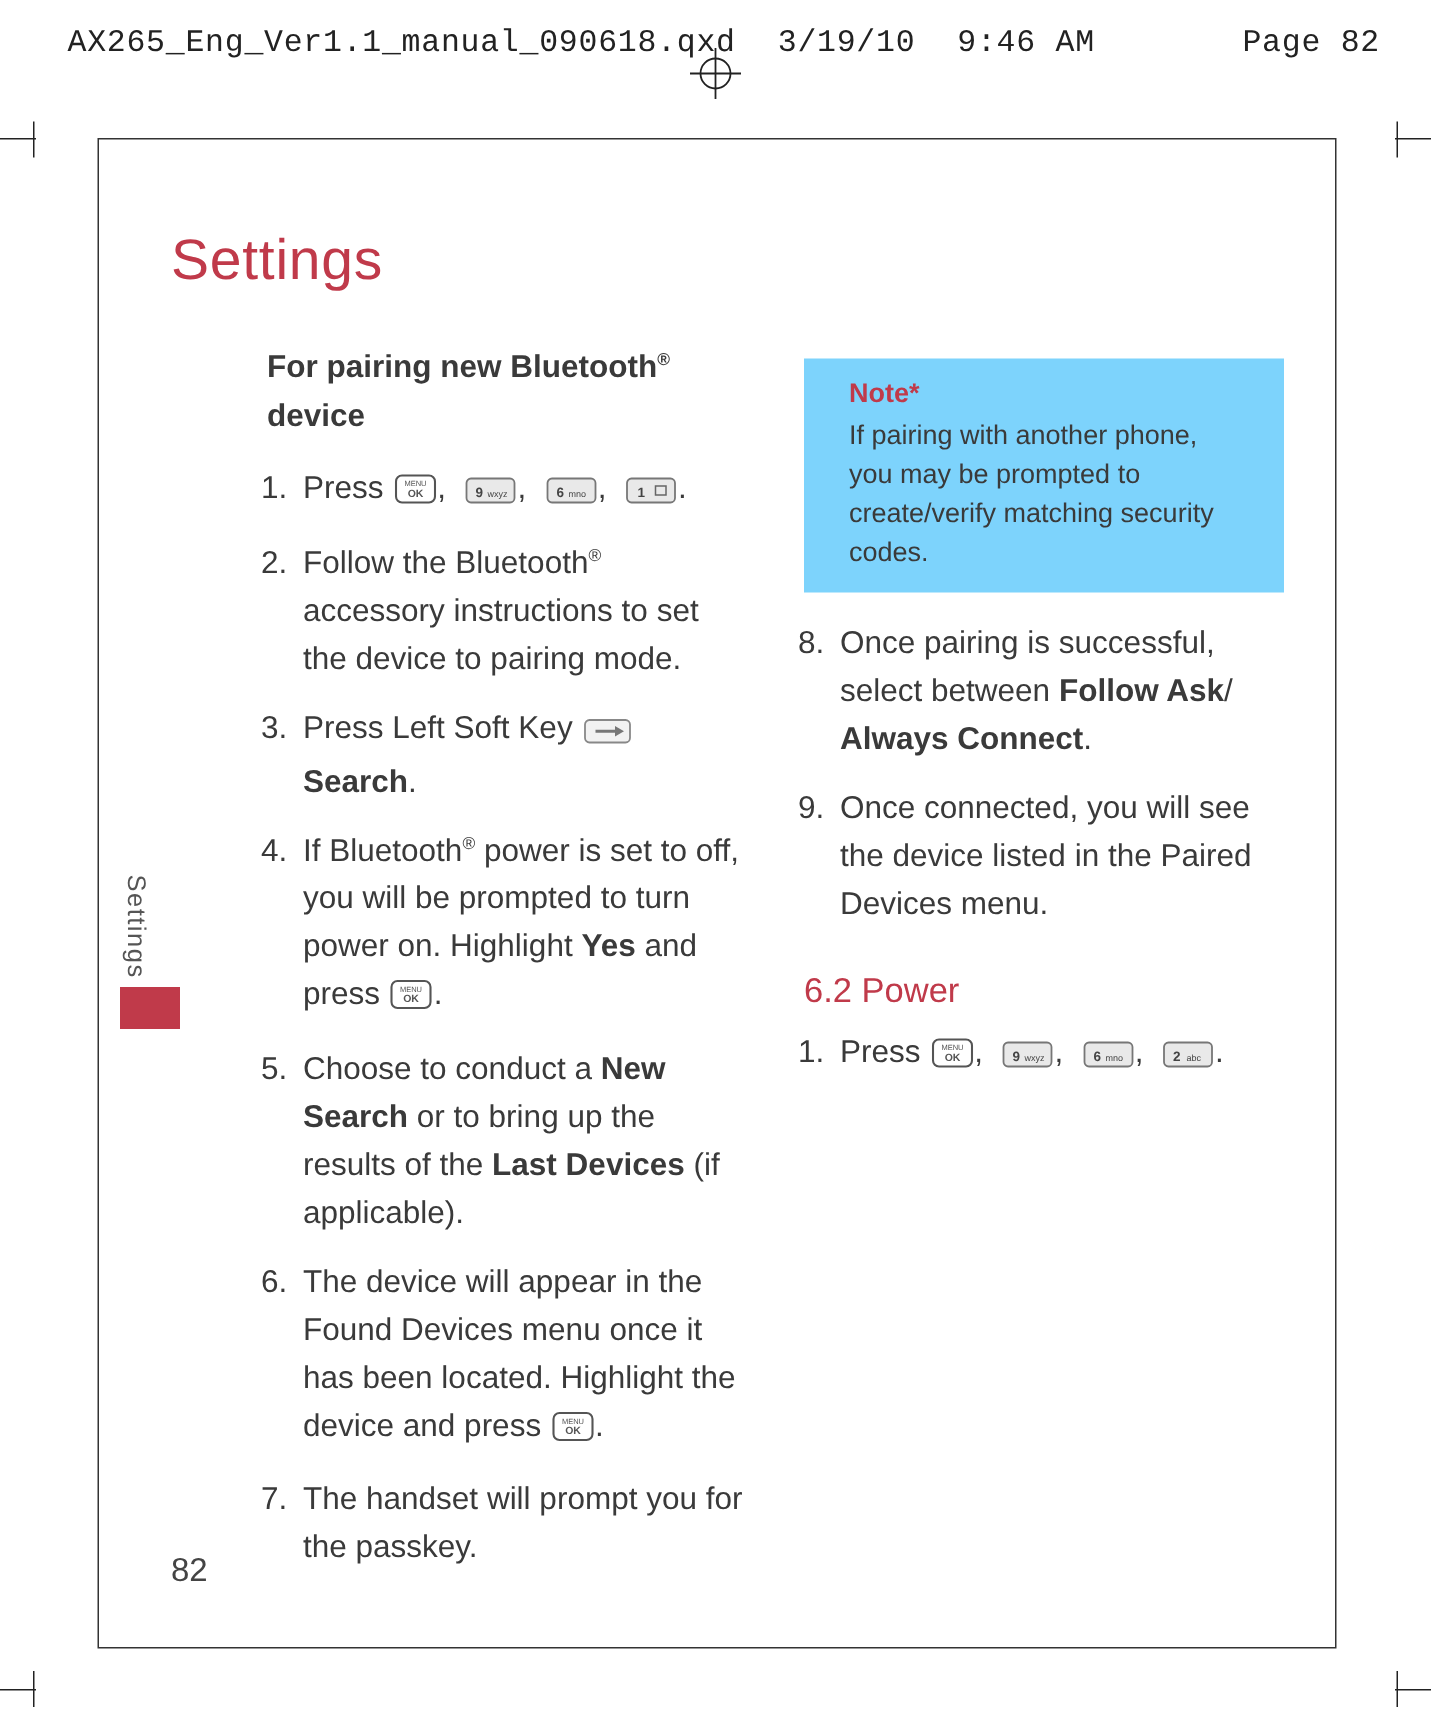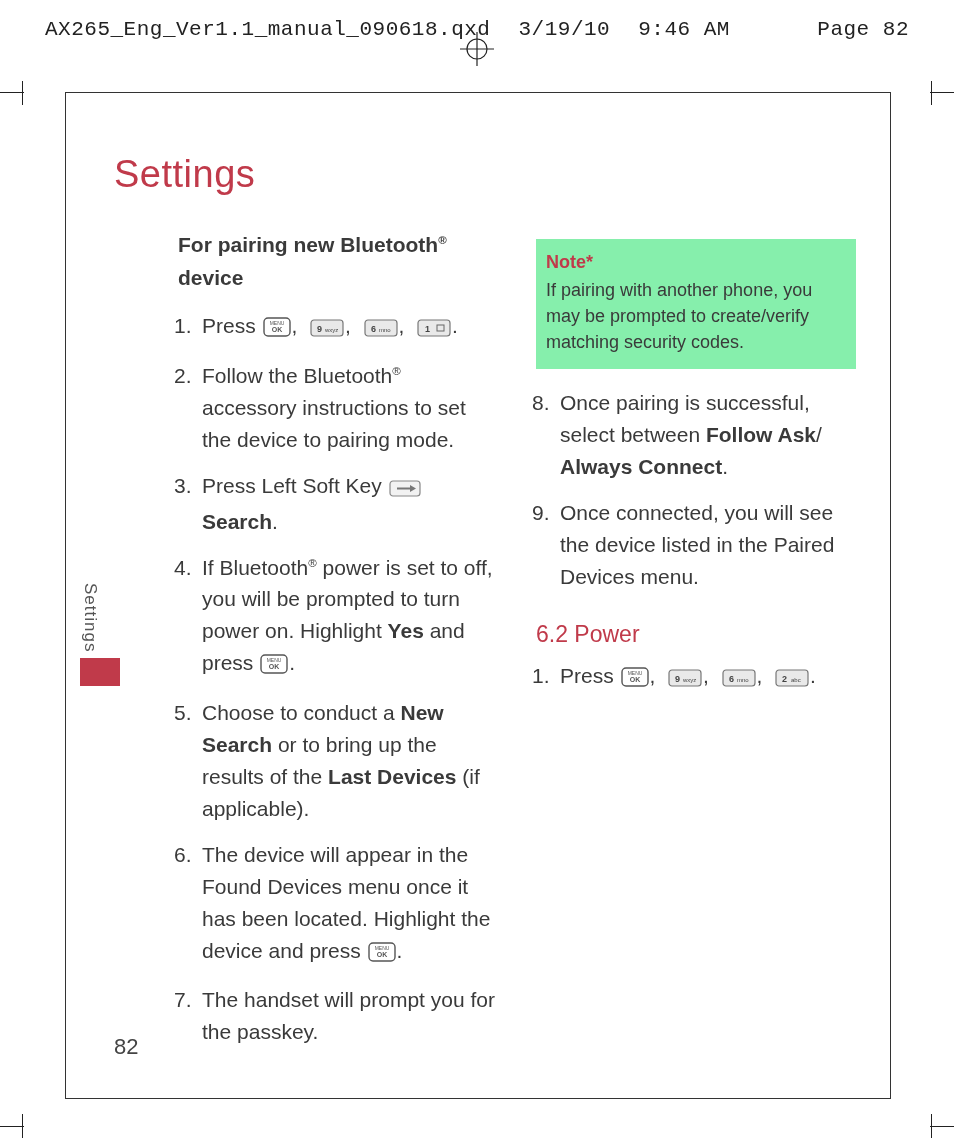--- a/index.html
+++ b/index.html
@@ -1,17 +1,17 @@
 <!DOCTYPE html>
 <html><head>
 <meta charset="utf-8">
 <style>
   html,body{margin:0;padding:0;background:#fff;font-family:"Times New Roman",Georgia,serif;color:#3a3a3a}
   .sheet{position:relative;width:954px;height:1145px;margin:0 auto}
-  .slug{position:absolute;top:18px;left:45px;right:45px;font-family:"Courier New",monospace;font-size:21px;letter-spacing:.5px;color:#222;display:flex;gap:28px}
+  .slug{position:absolute;top:18px;left:45px;right:34px;font-family:"Courier New",monospace;font-size:21px;letter-spacing:.5px;color:#222;display:flex;gap:28px}
   .slug span:last-child{margin-left:auto}
   .regmark{position:absolute;top:32px;left:50%;transform:translateX(-50%)}
   .cropL,.cropR{position:absolute;top:92px;width:24px;height:24px}
   .cropL{left:0;border-top:1.2px solid #222}
   .cropL::after{content:"";position:absolute;left:22px;top:-12px;height:24px;border-left:1.2px solid #222}
   .cropR{right:0;border-top:1.2px solid #222}
   .cropR::after{content:"";position:absolute;right:22px;top:-12px;height:24px;border-left:1.2px solid #222}
   .cropBL,.cropBR{position:absolute;bottom:18px;width:24px;height:24px}
   .cropBL{left:0;border-bottom:1.2px solid #222}
   .cropBL::after{content:"";position:absolute;left:22px;bottom:-12px;height:24px;border-left:1.2px solid #222}
@@ -27,21 +27,21 @@
   
   .cols{position:absolute;top:136px;left:112px;width:680px;display:flex;gap:38px;font-family:Optima,"Segoe UI",Candara,sans-serif;font-size:21px;line-height:1.52;color:#3a3a3a}
   .col{width:320px}
   .subhead{font-weight:600;margin:0 0 16px;line-height:1.55}
   ol.steps{list-style:none;margin:0;padding:0;counter-reset:step}
   ol.steps>li{counter-increment:step;position:relative;padding-left:24px;margin:5px 0 14px}
   ol.steps>li::before{content:counter(step) ".";position:absolute;left:-4px;top:0}
   .b{font-weight:600}
   .sup{font-size:.55em;vertical-align:super}
   .key{display:inline-block;vertical-align:-4px;margin:0 1px}
-  .notebox{background:#86efac;padding:10px 10px 14px;margin:10px 0 18px;font-size:18px;line-height:1.45}
+  .notebox{background:#7dd3fc;padding:10px 30px 14px;margin:10px 0 18px;font-size:18px;line-height:1.45}
   .notebox .ntitle{color:#c03a4a;font-weight:600;margin-bottom:2px}
   .sechead{color:#c03a4a;font-size:23px;margin:24px 0 8px;font-weight:400}
   .intro{margin:0 0 14px}
   .pagenum{position:absolute;bottom:38px;left:48px;font-family:Liberation Sans, sans-serif;font-size:22px;color:#444}
   .consult{margin:0 0 14px}
   svg{display:inline}
 </style>
 </head>
 <body>
 

